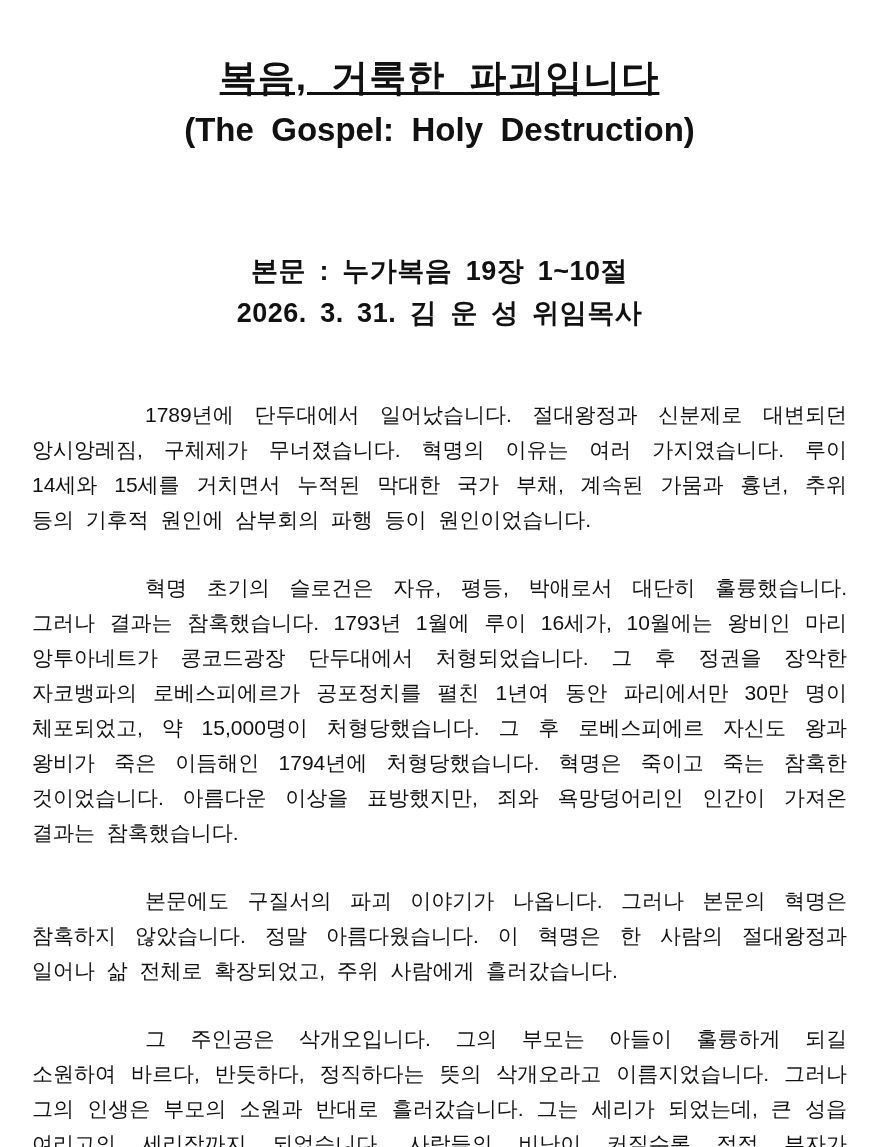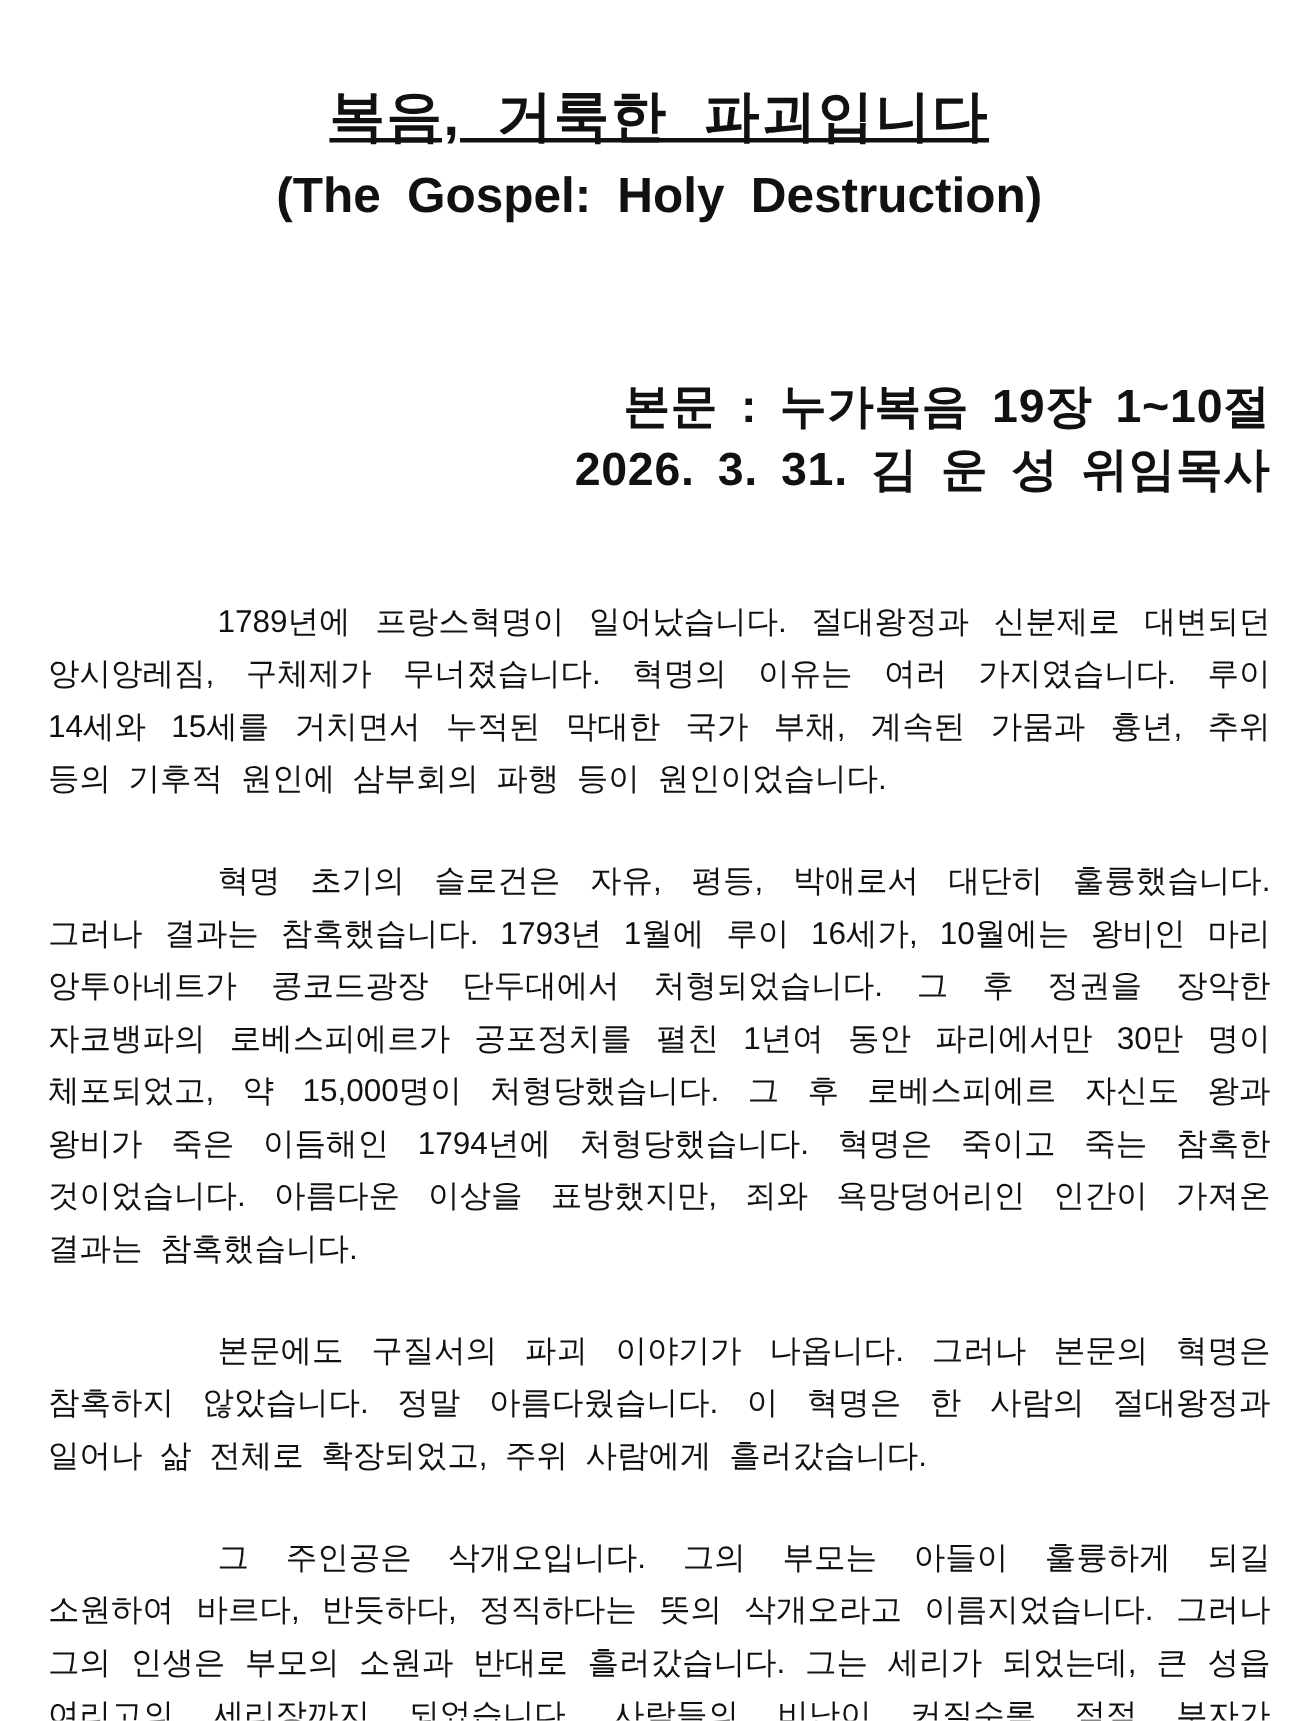--- a/index.html
+++ b/index.html
@@ -35,23 +35,23 @@
   }
   .title-en {
     font-size: 33px;
     line-height: 52px;
     font-weight: bold;
     letter-spacing: 0px;
     word-spacing: 0.25em;
   }
   .info-block {
     margin-top: 94px;
-    text-align: right;
+    text-align: center;
     font-weight: bold;
-    font-size: 31px;
+    font-size: 27px;
     line-height: 42px;
     letter-spacing: 0.5px;
     word-spacing: 0.2em;
   }
   .body-text {
     margin-top: 63px;
     font-size: 21px;
     line-height: 35px;
     text-align: justify;
     word-break: keep-all;
@@ -74,19 +74,19 @@
     <div class="title-ko">복음, 거룩한 파괴입니다</div>
     <div class="title-en">(The Gospel: Holy Destruction)</div>
   </div>
 
   <div class="info-block">
     <div>본문 : 누가복음 19장 1~10절</div>
     <div>2026. 3. 31. 김 운 성 위임목사</div>
   </div>
 
   <div class="body-text">
-    <p>1789년에 프랑스혁명이 일어났습니다. 절대왕정과 신분제로 대변되던 앙시앙레짐, 구체제가 무너졌습니다. 혁명의 이유는 여러 가지였습니다. 루이 14세와 15세를 거치면서 누적된 막대한 국가 부채, 계속된 가뭄과 흉년, 추위 등의 기후적 원인에 삼부회의 파행 등이 원인이었습니다.</p>
+    <p>1789년에 단두대에서 일어났습니다. 절대왕정과 신분제로 대변되던 앙시앙레짐, 구체제가 무너졌습니다. 혁명의 이유는 여러 가지였습니다. 루이 14세와 15세를 거치면서 누적된 막대한 국가 부채, 계속된 가뭄과 흉년, 추위 등의 기후적 원인에 삼부회의 파행 등이 원인이었습니다.</p>
     <p>혁명 초기의 슬로건은 자유, 평등, 박애로서 대단히 훌륭했습니다. 그러나 결과는 참혹했습니다. 1793년 1월에 루이 16세가, 10월에는 왕비인 마리 앙투아네트가 콩코드광장 단두대에서 처형되었습니다. 그 후 정권을 장악한 자코뱅파의 로베스피에르가 공포정치를 펼친 1년여 동안 파리에서만 30만 명이 체포되었고, 약 15,000명이 처형당했습니다. 그 후 로베스피에르 자신도 왕과 왕비가 죽은 이듬해인 1794년에 처형당했습니다. 혁명은 죽이고 죽는 참혹한 것이었습니다. 아름다운 이상을 표방했지만, 죄와 욕망덩어리인 인간이 가져온 결과는 참혹했습니다.</p>
     <p>본문에도 구질서의 파괴 이야기가 나옵니다. 그러나 본문의 혁명은 참혹하지 않았습니다. 정말 아름다웠습니다. 이 혁명은 한 사람의 절대왕정과 일어나 삶 전체로 확장되었고, 주위 사람에게 흘러갔습니다.</p>
     <p>그 주인공은 삭개오입니다. 그의 부모는 아들이 훌륭하게 되길 소원하여 바르다, 반듯하다, 정직하다는 뜻의 삭개오라고 이름지었습니다. 그러나 그의 인생은 부모의 소원과 반대로 흘러갔습니다. 그는 세리가 되었는데, 큰 성읍 여리고의 세리장까지 되었습니다. 사람들의 비난이 커질수록 점점 부자가 되었습니다.</p>
   </div>
 
 </div>
 
 </body></html>

